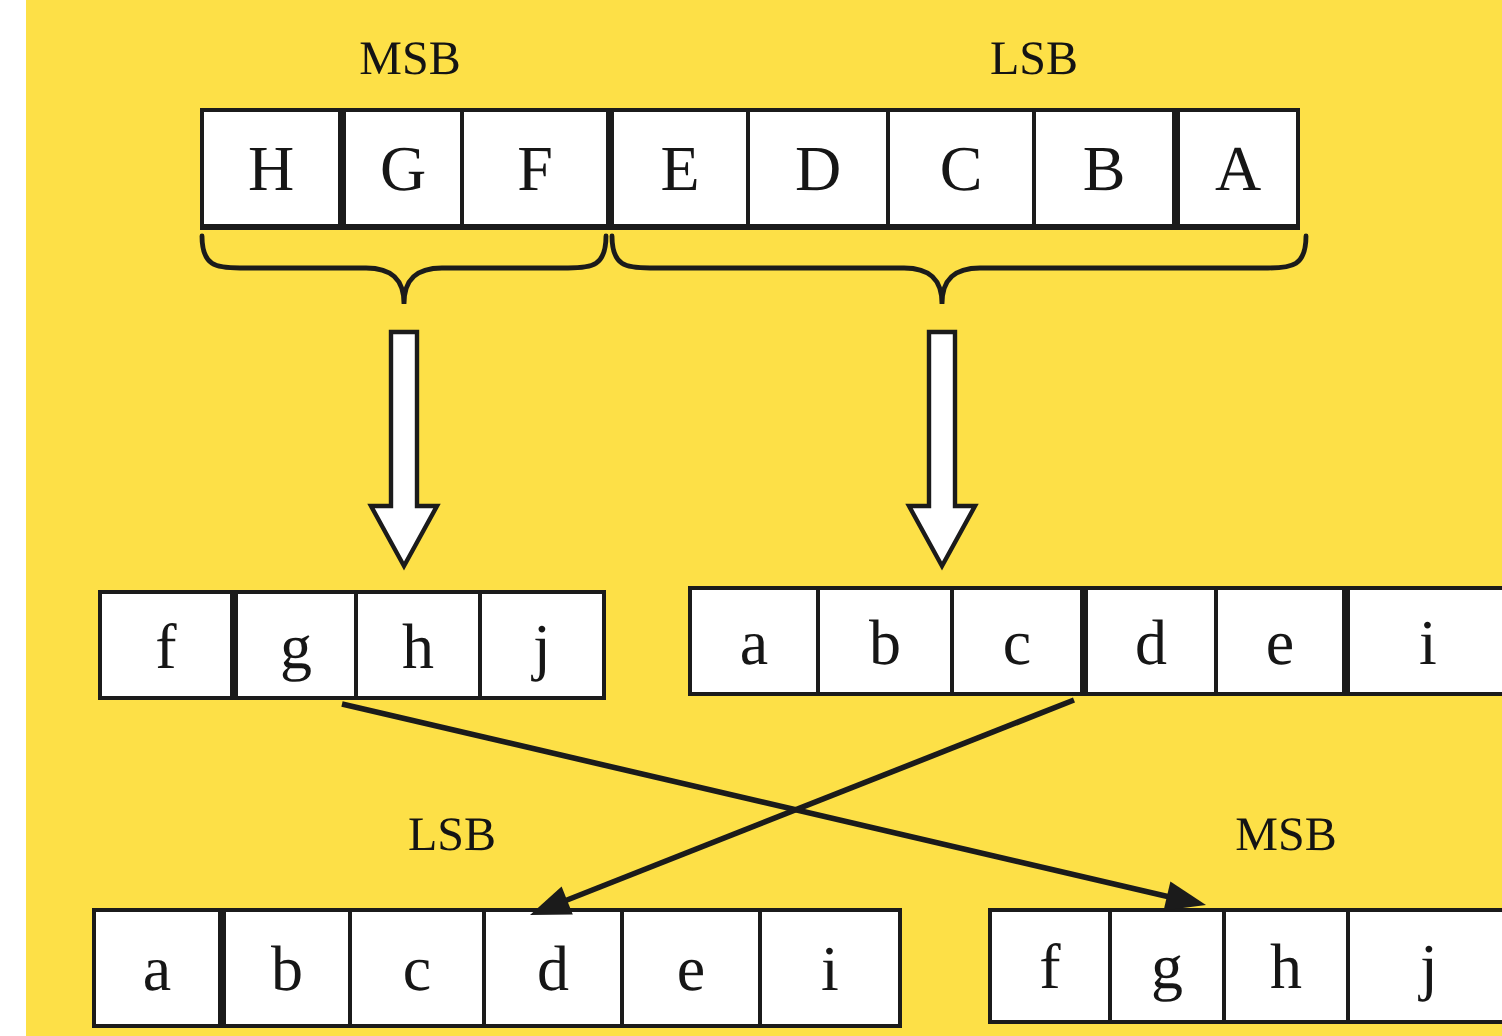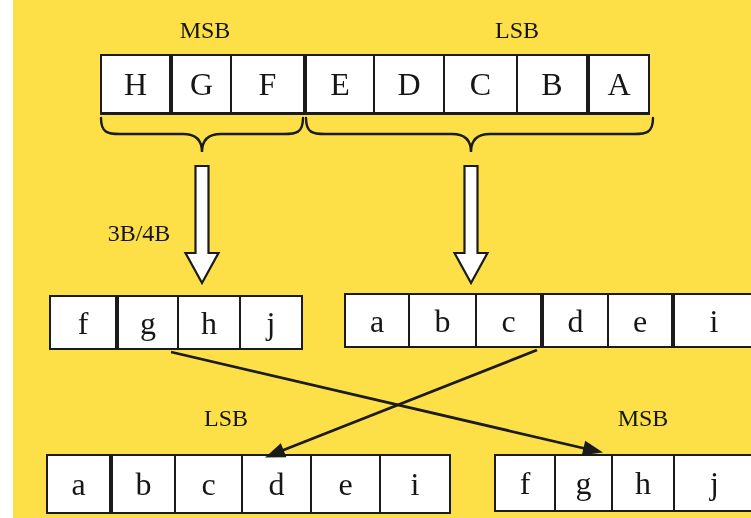--- a/index.html
+++ b/index.html
@@ -36,21 +36,20 @@
     <span class="cell" style="width:67px">H</span>
     <span class="cell blt" style="width:61px">G</span>
     <span class="cell bl" style="width:73px">F</span>
     <span class="cell blt" style="width:70px">E</span>
     <span class="cell bl" style="width:70px">D</span>
     <span class="cell bl" style="width:73px">C</span>
     <span class="cell bl" style="width:70px">B</span>
     <span class="cell blt" style="width:62px">A</span>
   </div>
 
-  <div class="lbl" style="left:86px;top:221px;width:80px;">3B/4B</div>
 
   <div class="row" style="left:36px;top:295px;width:254px;height:55px;">
     <span class="cell" style="width:64px">f</span>
     <span class="cell blt" style="width:62px">g</span>
     <span class="cell bl" style="width:62px">h</span>
     <span class="cell bl" style="width:62px">j</span>
   </div>
 
   <div class="row" style="left:331px;top:293px;width:411px;height:55px;">
     <span class="cell" style="width:62px">a</span>

